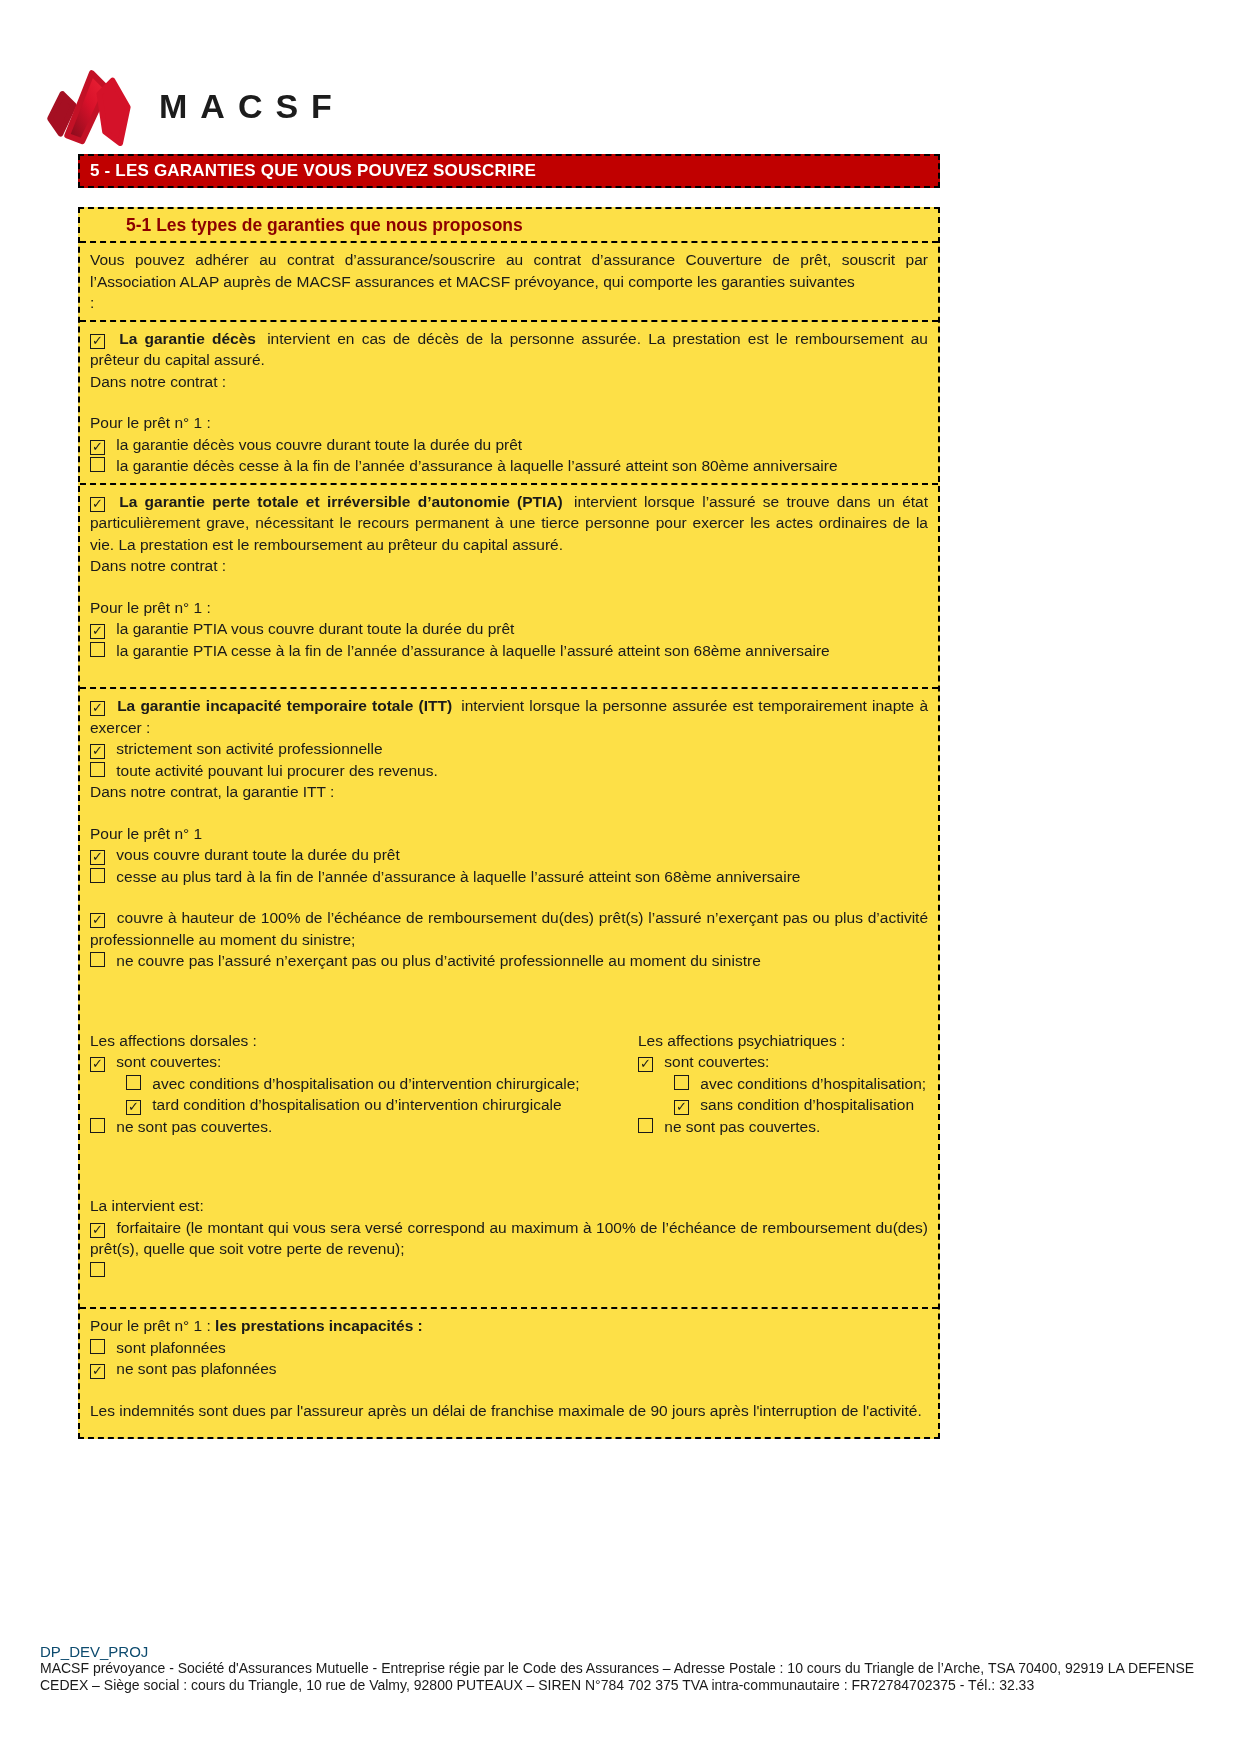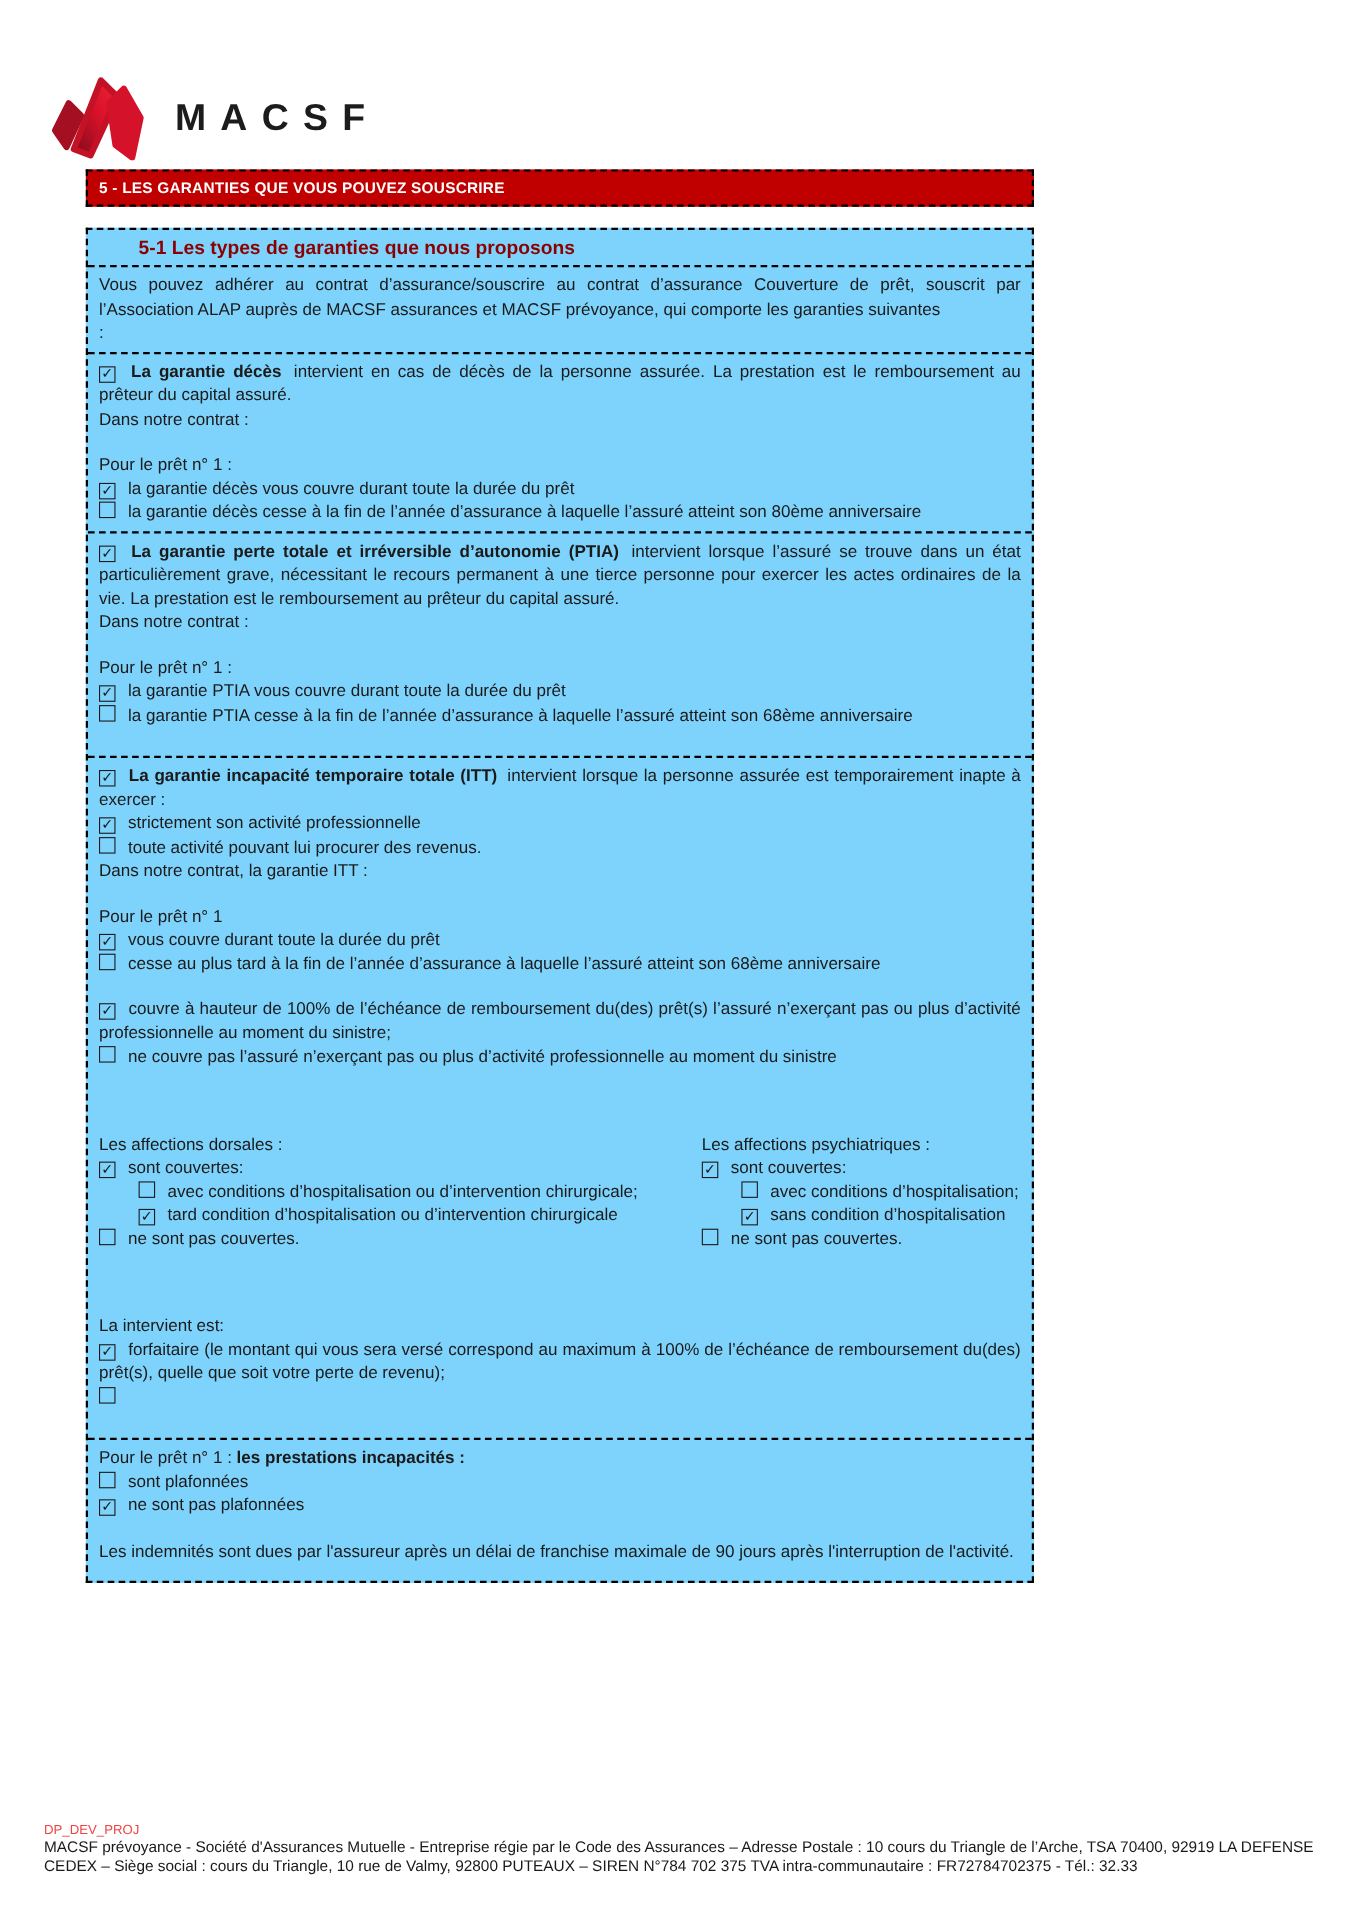--- a/index.html
+++ b/index.html
@@ -11,27 +11,27 @@
   .page{position:absolute;inset:0;}
 
   
   .logo-wrap{position:absolute;top:56px;left:40px;display:flex;align-items:center;gap:24px;}
   .logo-text{font-size:34px;font-weight:bold;letter-spacing:13px;color:#1c1c1c;padding-top:6px;}
 
   
   .banner{
     position:absolute;top:154px;left:78px;width:862px;box-sizing:border-box;
     background:#c00000;border:2px dashed #000;color:#fff;font-weight:bold;
-    font-size:14px;padding:4px 10px;letter-spacing:.2px;
+    font-size:17px;padding:4px 10px;letter-spacing:.2px;
   }
 
   
   .container{
     position:absolute;top:207px;left:78px;width:862px;min-height:1232px;box-sizing:border-box;
-    border:2px dashed #000;background:#7dd3fc;
+    border:2px dashed #000;background:#fde047;
   }
   .sec{padding:6px 10px;border-bottom:2px dashed #000;}
   .sec:last-child{border-bottom:none;}
   .sec-title{
     padding:4px 10px 4px 46px;border-bottom:2px dashed #000;
     color:#8b0000;font-weight:bold;font-size:17.5px;line-height:24px;
   }
   .p{margin:0;}
   .just{text-align:justify;}
   .sp{height:20px;}
@@ -46,21 +46,21 @@
   .cb .mk{display:block;font-size:13px;line-height:12px;font-weight:400;}
   .indent{padding-left:36px;}
 
   
   .aff{display:flex;}
   .aff-col-left{width:548px;}
   .aff-col-right{flex:1;}
 
   
   .footer{position:absolute;top:1644px;left:40px;width:1166px;}
-  .doc-ref{color:#ef4444;font-size:12px;line-height:16px;margin-top:11px;}
+  .doc-ref{color:#0c4a6e;font-size:15px;line-height:16px;}
   .legal{font-size:14px;line-height:17px;color:#1a1a1a;}
 </style>
 </head>
 <body>
 
 <div class="page">
 
   <div class="logo-wrap">
     <span>
       <svg width="95" height="90" viewBox="0 0 95 95" aria-hidden="true">

